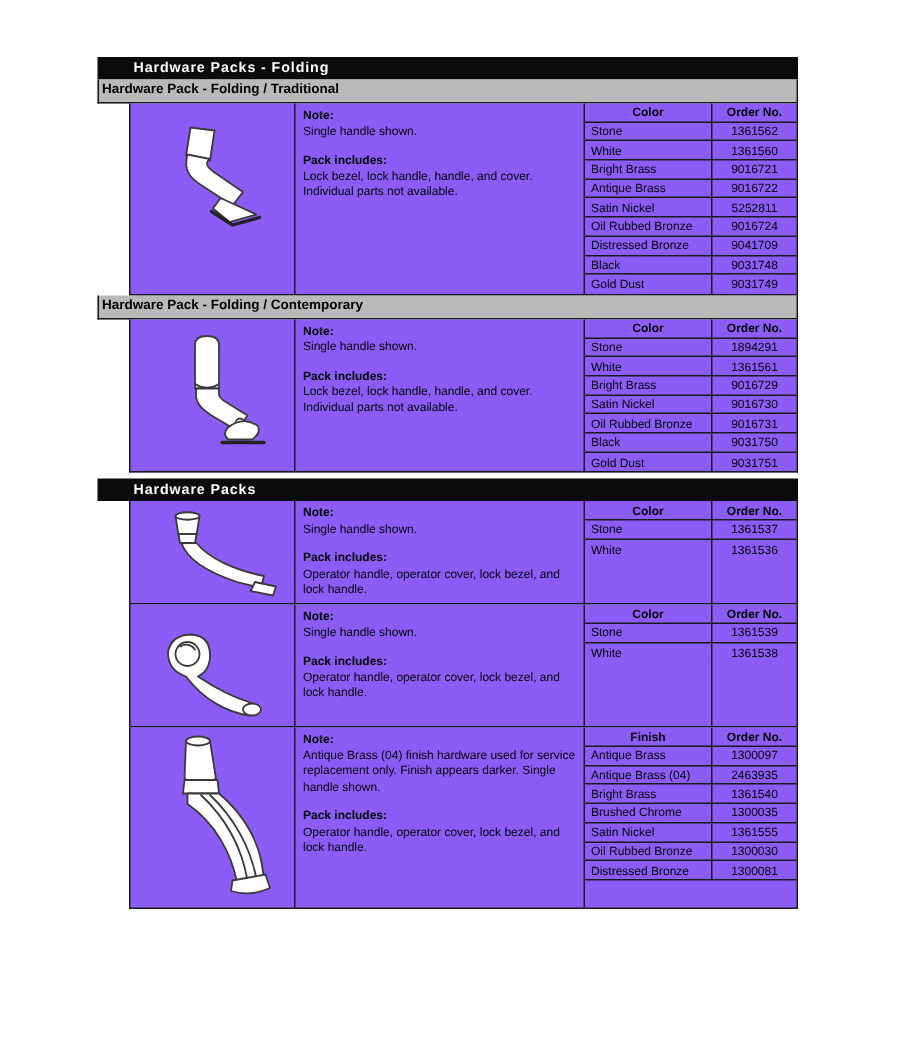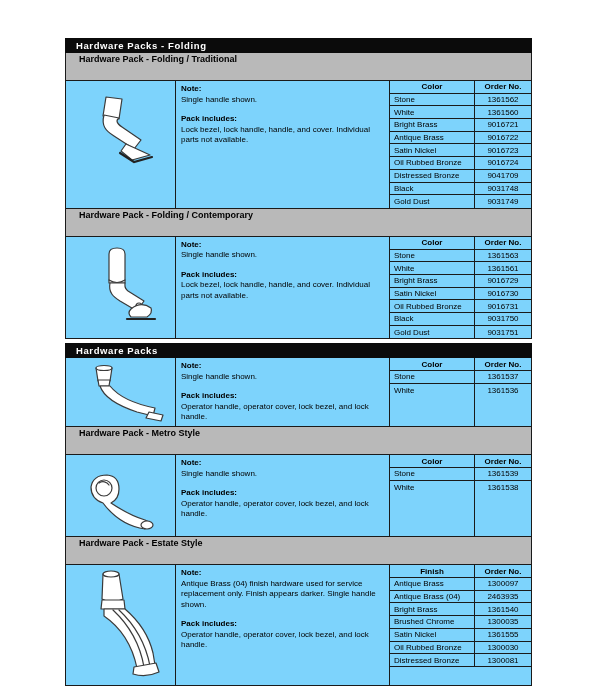--- a/index.html
+++ b/index.html
@@ -1,29 +1,29 @@
 <!DOCTYPE html>
 <html><head>
 <meta charset="utf-8">
 <style>
   html,body { margin:0; padding:0; background:#ffffff; }
   .page { position:relative; width:600px; height:700px; background:#ffffff; overflow:hidden;
           font-family:"Liberation Sans", sans-serif; color:#000; }
   .doc { position:absolute; left:65px; top:38px; width:467px; }
 
   .bar-black { background:#0b0b0b; color:#fff; font-weight:bold; font-size:9.5px;
-               height:15px; line-height:15px; padding-left:11px; letter-spacing:0.6px;
+               height:15px; line-height:15px; padding-left:24px; letter-spacing:0.6px;
                box-sizing:border-box; }
   .bar-black.second { margin-top:4px; }
   .bar-gray { background:#b9b9b9; color:#000; font-weight:bold; font-size:9px;
-              height:28px; line-height:13px; padding-left:13px;
+              height:16px; line-height:13px; padding-left:2px;
               border:1px solid #1a1a1a; border-top:none; box-sizing:border-box; }
 
-  .body { display:flex; background:#7dd3fc; border:1px solid #1a1a1a; border-top:none;
-          box-sizing:border-box; align-items:stretch; }
+  .body { display:flex; background:#8b5cf6; border:1px solid #1a1a1a; border-top:none;
+          box-sizing:border-box; align-items:stretch;margin-left:21px; }
   .cell-img { width:110px; flex:0 0 110px; box-sizing:border-box; border-right:1px solid #1a1a1a;
               display:flex; align-items:center; justify-content:center; overflow:hidden; }
   .cell-note { flex:1; box-sizing:border-box; border-right:1px solid #1a1a1a;
                padding:3px 5px 3px 5px; font-size:8px; line-height:10.5px; }
   .nlabel { font-weight:bold; }
   .ngap { height:9px; }
 
   .cell-tbl { width:141px; flex:0 0 141px; box-sizing:border-box; display:flex;
               flex-direction:column; font-size:8px; }
   .trow { display:flex; height:12.7px; flex:0 0 12.7px; box-sizing:border-box;
@@ -85,21 +85,21 @@
           <div class="trow">
               <div class="tc1">Bright Brass</div>
               <div class="tc2">9016721</div>
             </div>
           <div class="trow">
               <div class="tc1">Antique Brass</div>
               <div class="tc2">9016722</div>
             </div>
           <div class="trow">
               <div class="tc1">Satin Nickel</div>
-              <div class="tc2">9016723</div>
+              <div class="tc2">5252811</div>
             </div>
           <div class="trow">
               <div class="tc1">Oil Rubbed Bronze</div>
               <div class="tc2">9016724</div>
             </div>
           <div class="trow">
               <div class="tc1">Distressed Bronze</div>
               <div class="tc2">9041709</div>
             </div>
           <div class="trow">
@@ -134,21 +134,21 @@
           <div class="nlabel">Pack includes:</div>
           <div>Lock bezel, lock handle, handle, and cover. Individual parts not available.</div>
         </div>
         <div class="cell-tbl">
           <div class="trow th">
             <div class="tc1">Color</div>
             <div class="tc2">Order No.</div>
           </div>
           <div class="trow">
               <div class="tc1">Stone</div>
-              <div class="tc2">1361563</div>
+              <div class="tc2">1894291</div>
             </div>
           <div class="trow">
               <div class="tc1">White</div>
               <div class="tc2">1361561</div>
             </div>
           <div class="trow">
               <div class="tc1">Bright Brass</div>
               <div class="tc2">9016729</div>
             </div>
           <div class="trow">
@@ -206,21 +206,20 @@
             </div>
           <div class="trow fill">
               <div class="tc1"></div>
               <div class="tc2"></div>
             </div>
         </div>
       </div>
     </div>
 
     <div>
-      <div class="bar-gray">Hardware Pack - Metro Style</div>
       <div class="body s4">
         <div class="cell-img">
           <svg width="92" height="74" viewBox="0 0 92 74">
             <path class="art" d="M16,28 Q18,16 32,16 Q44,17 44,30 Q44,40 36,44 C48,52 60,58 70,61 L74,63 L70,70 C56,68 40,60 28,44 Q16,40 16,28 Z"></path>
             <circle class="artline" cx="29" cy="29" r="8"></circle>
             <path class="artline" d="M24,24 a7,7 0 0 1 10,2"></path>
             <ellipse class="art" cx="72" cy="66" rx="6" ry="4"></ellipse>
           </svg>
         </div>
         <div class="cell-note">
@@ -245,21 +244,20 @@
             </div>
           <div class="trow fill">
               <div class="tc1"></div>
               <div class="tc2"></div>
             </div>
         </div>
       </div>
     </div>
 
     <div>
-      <div class="bar-gray">Hardware Pack - Estate Style</div>
       <div class="body">
         <div class="cell-img">
           <svg width="96" height="120" viewBox="0 0 96 120">
             <path class="art" d="M30,9 Q38,4 46,9 L50,34 Q39,40 29,34 Z"></path>
             <ellipse class="art" cx="38" cy="9" rx="8" ry="3"></ellipse>
             <path class="art" d="M29,35 L51,35 L52,44 L28,44 Z"></path>
             <path class="art" d="M31,44 L52,44 C66,56 76,71 80,88 L82,100 L64,103 C60,84 50,64 31,51 Z"></path>
             <path class="artline" d="M40,45 C56,60 67,79 71,102"></path>
             <path class="artline" d="M46,45 C62,60 73,80 77,101"></path>
             <path class="art" d="M61,102 L83,98 L86,107 Q73,113 60,109 Z"></path>

